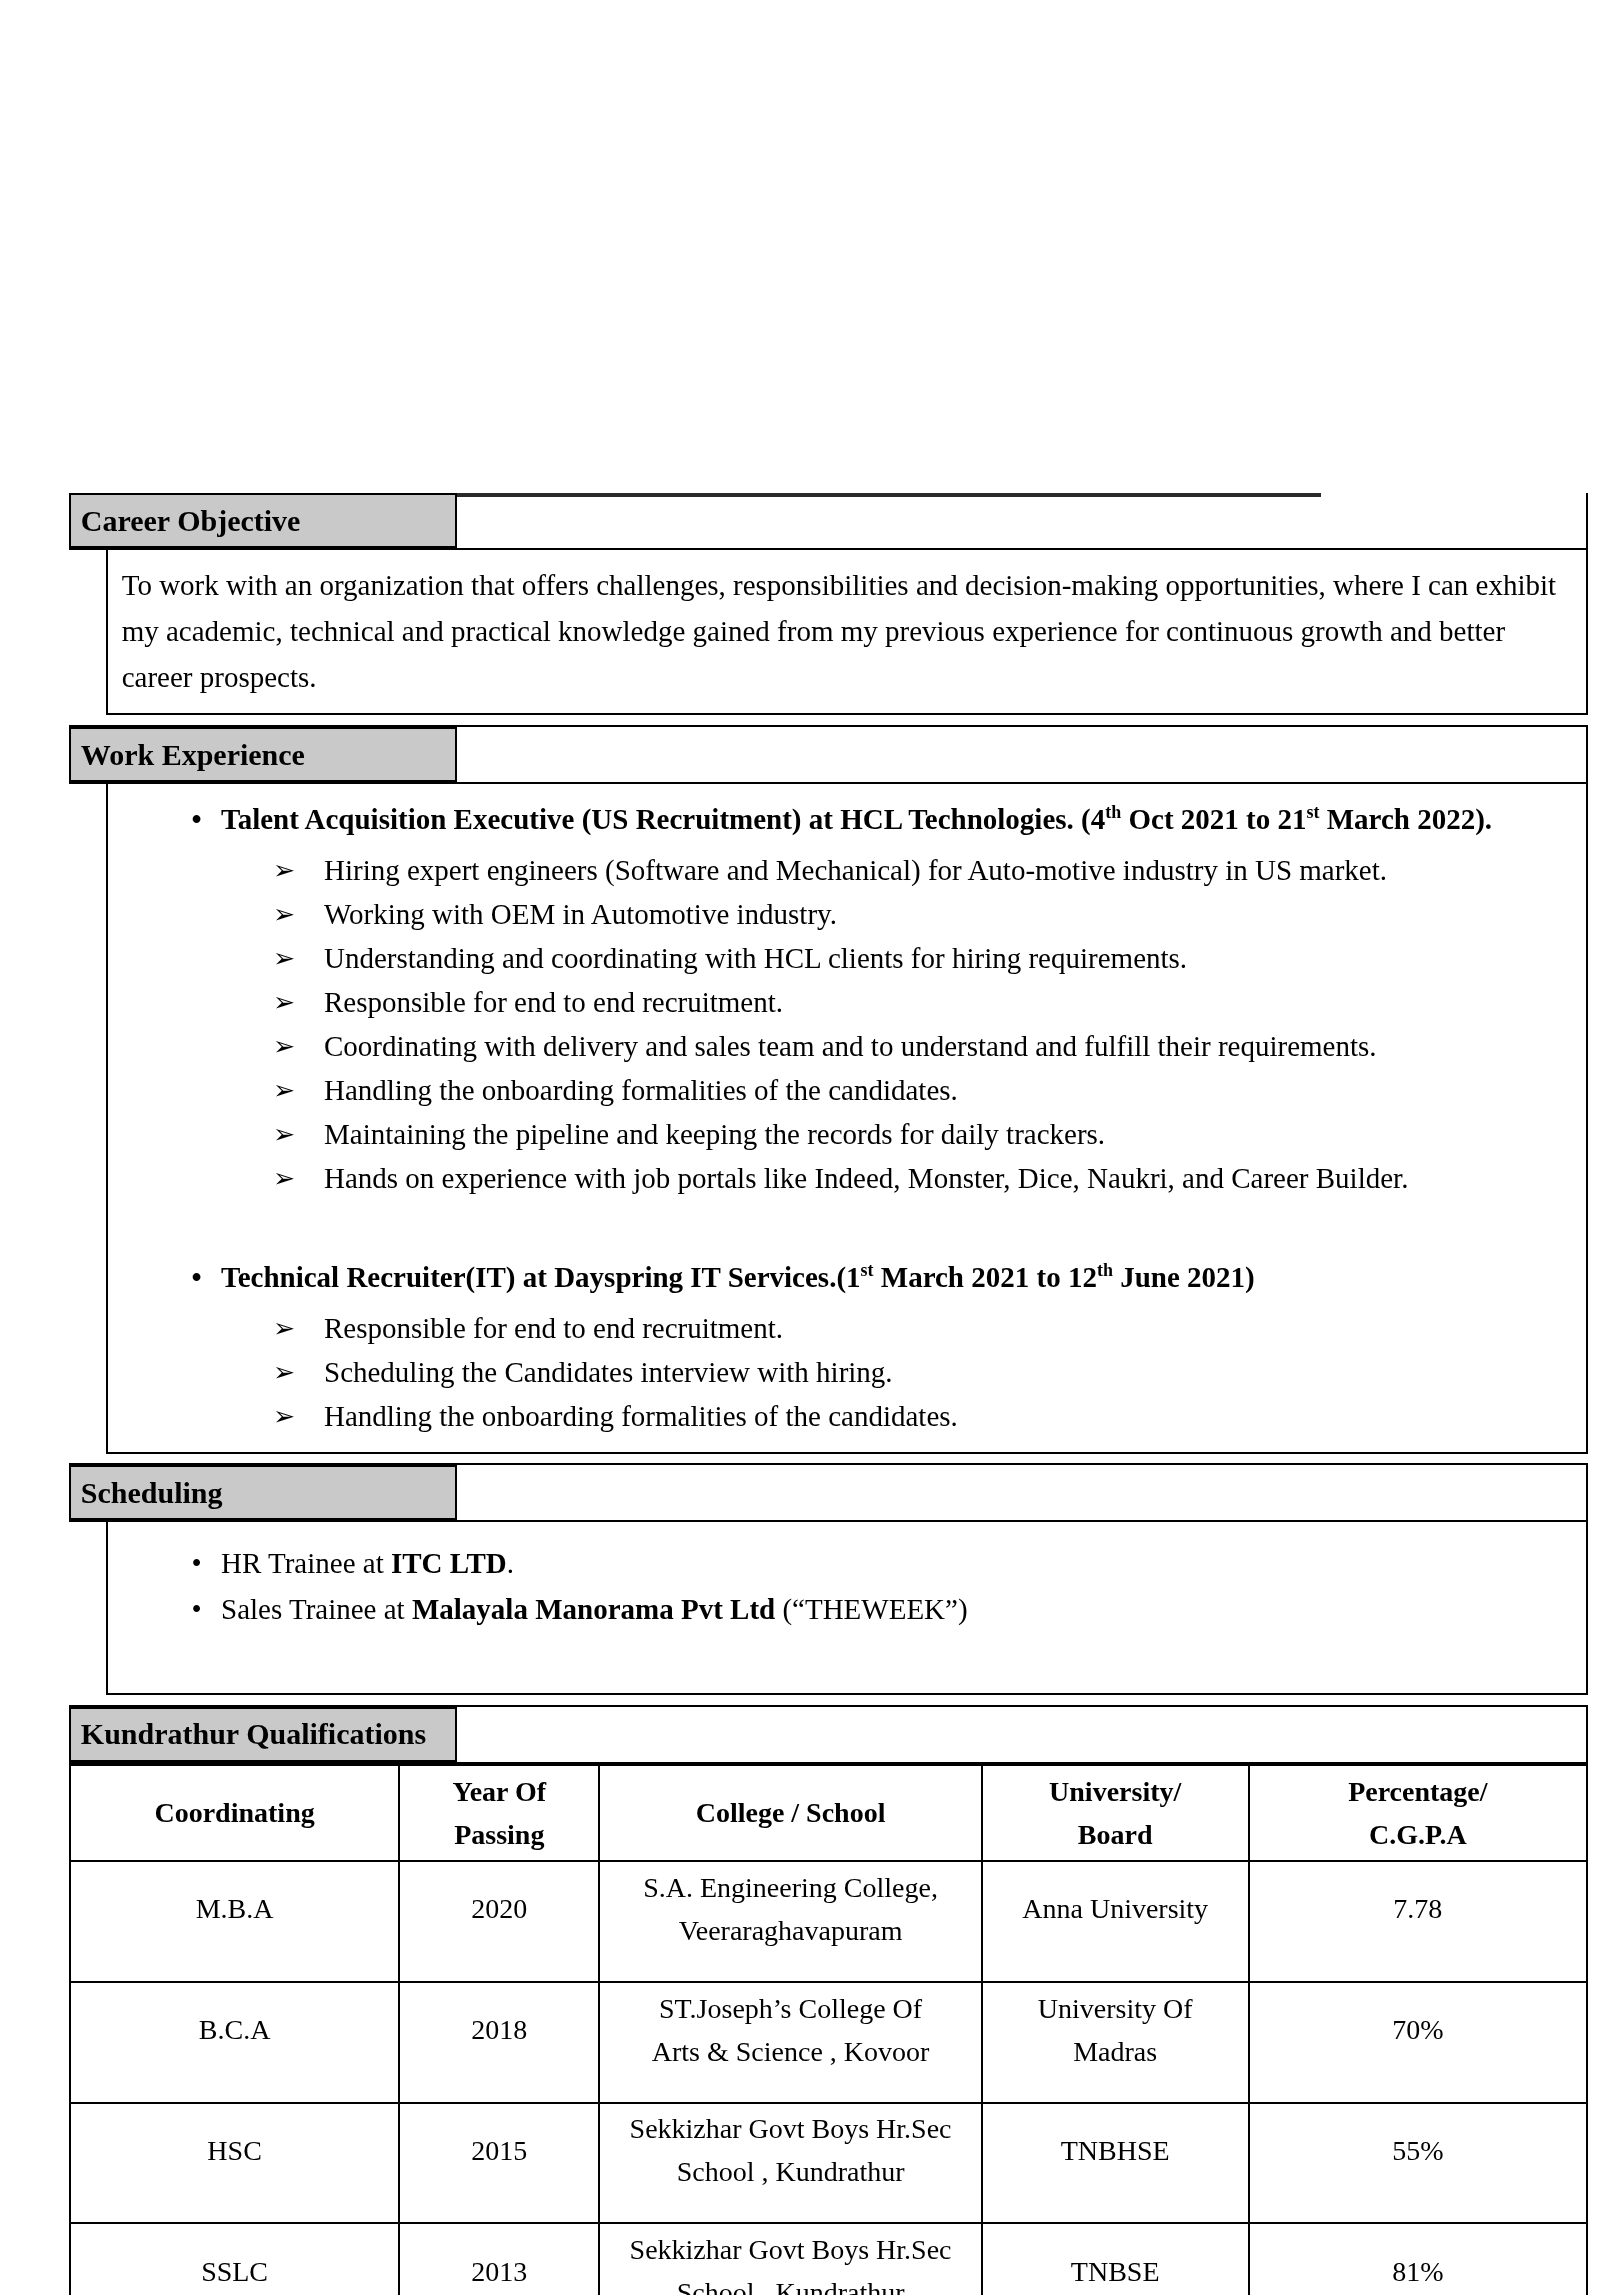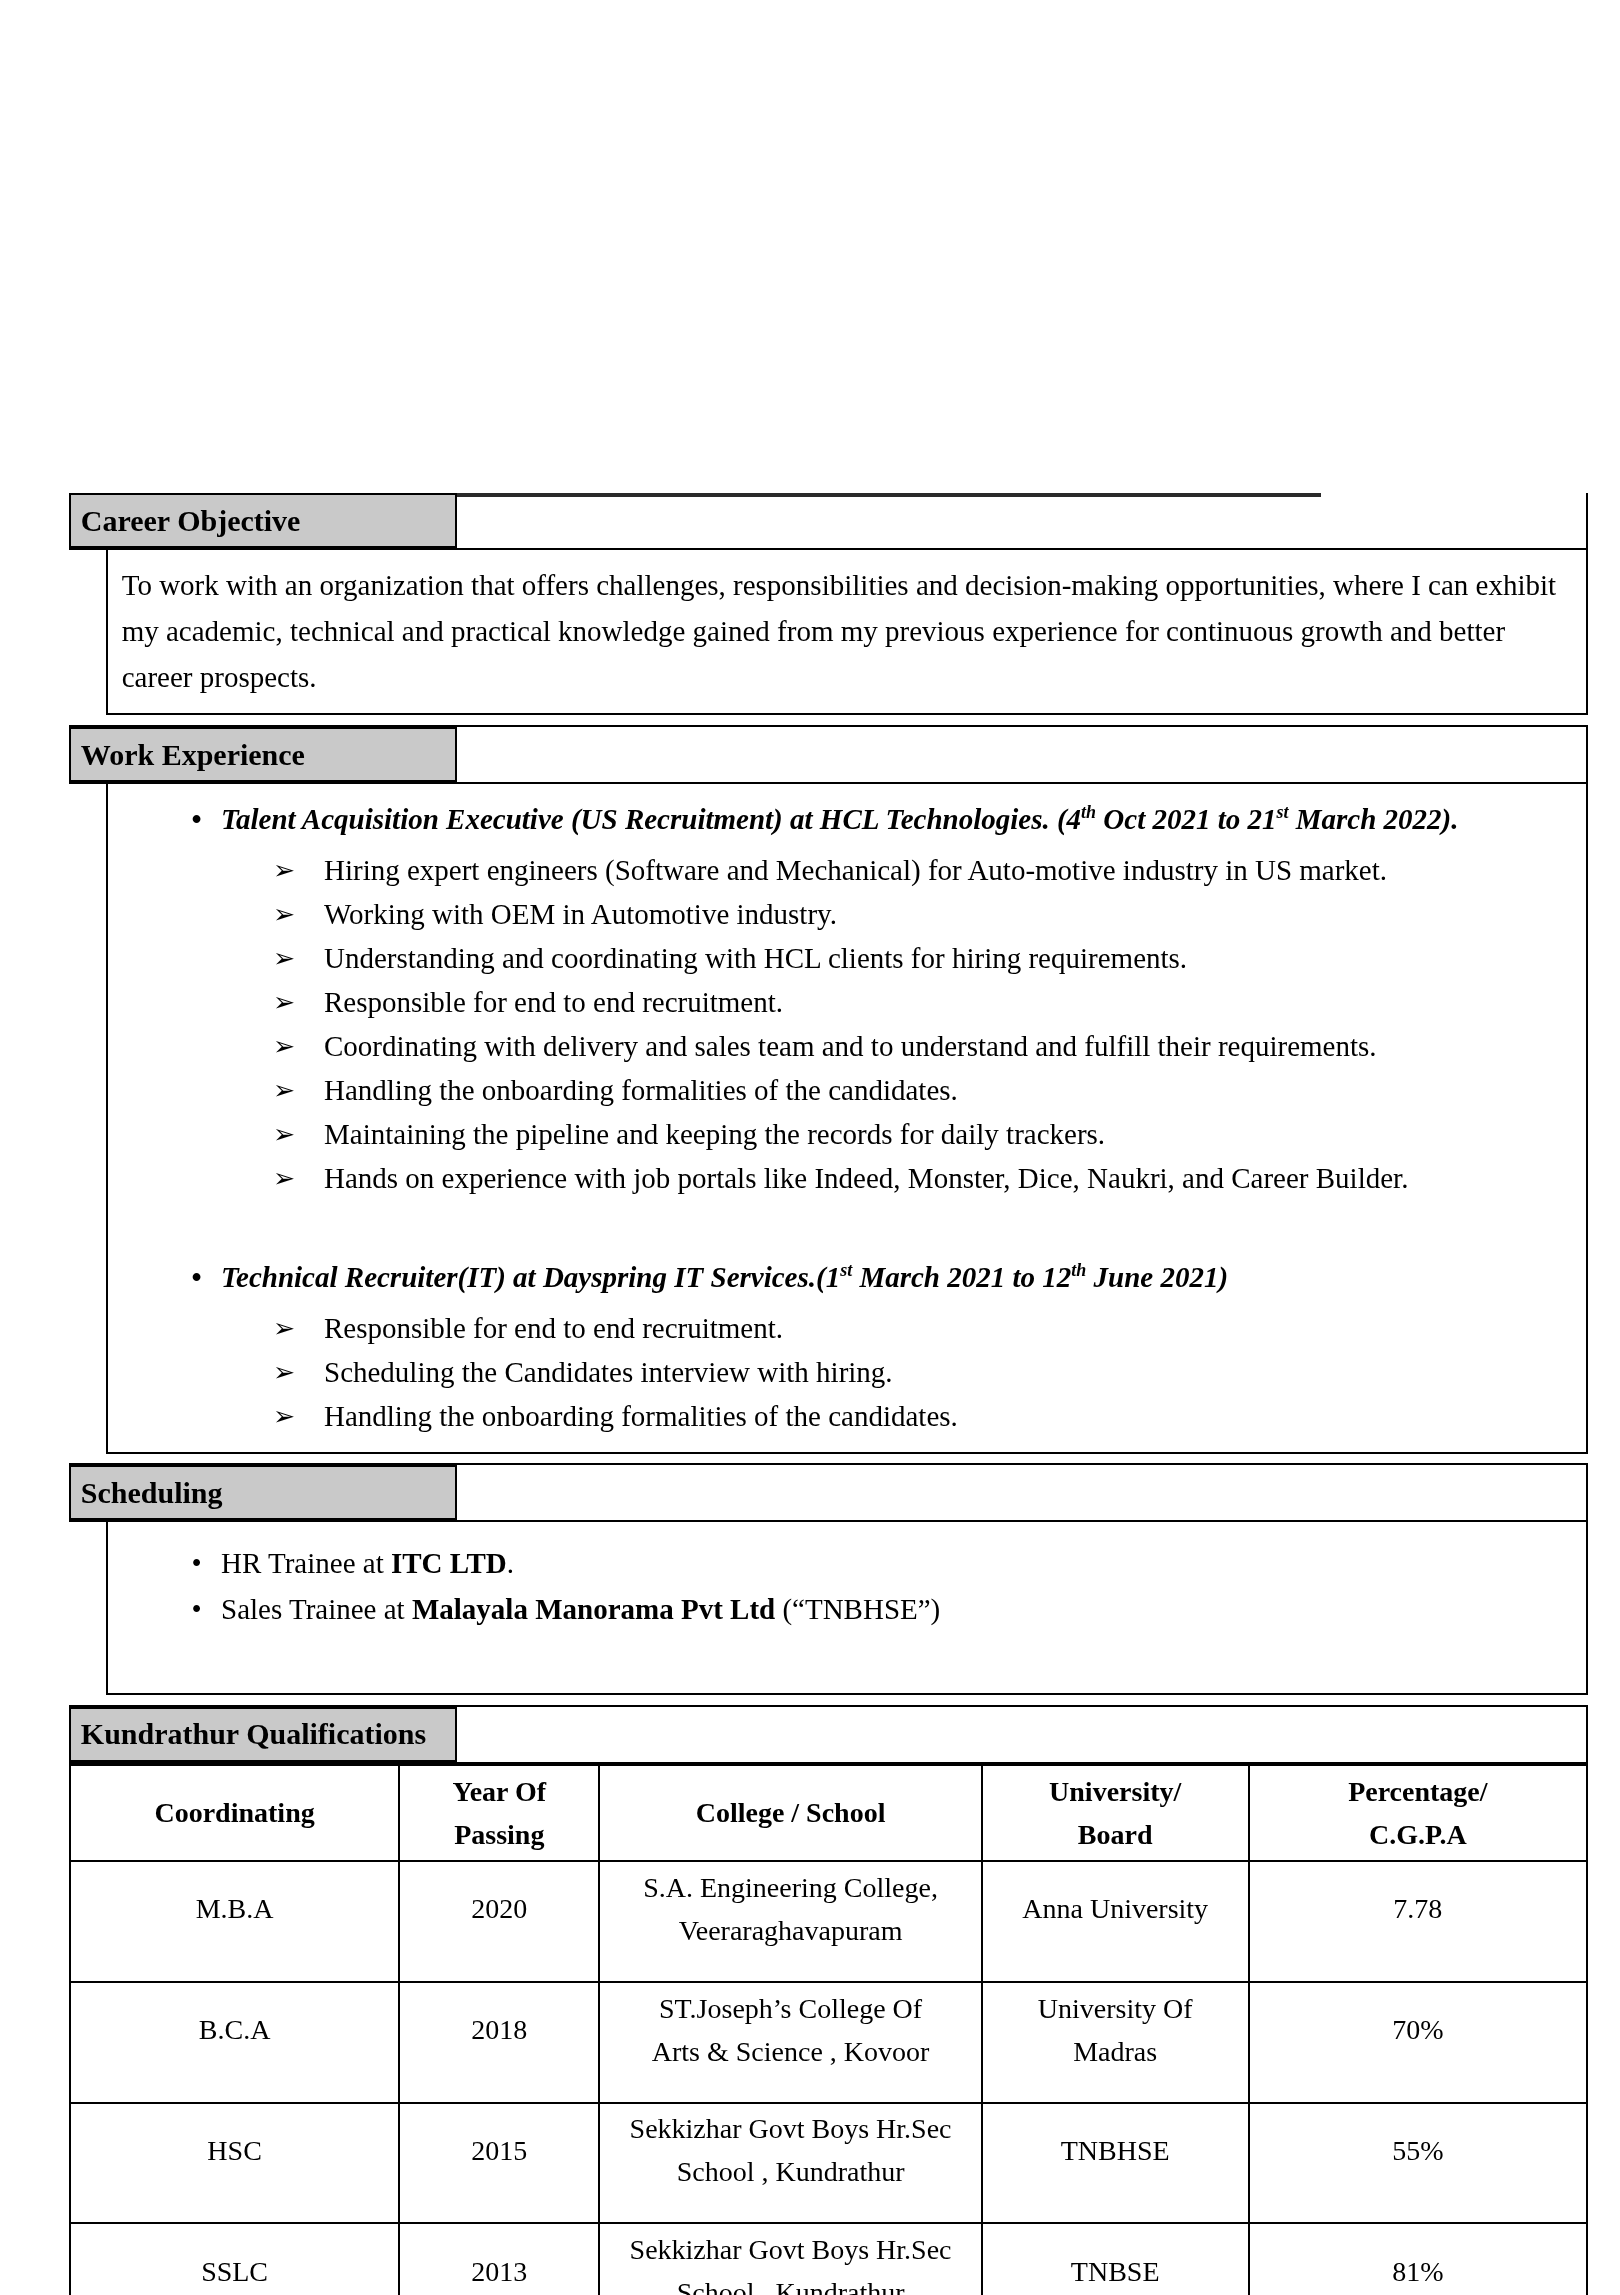--- a/index.html
+++ b/index.html
@@ -47,21 +47,21 @@
   .co-body{padding:11.8px 15.7px 13.7px 13.7px;}
   .co-body p{margin:0;font-size:29px;line-height:46px;}
 
   .we-body{padding:11.8px 9.8px 13.7px 0;}
   .jobs{list-style:none;margin:0;padding:0;}
   .job{margin:0;}
   .job2{margin-top:54px;}
   .job-head{display:flex;font-weight:bold;font-size:29px;line-height:46px;}
   .bullet-col{width:49px;flex:0 0 49px;text-align:center;}
   .jobs .bullet-col{margin-left:64px;flex-basis:49px;width:49px;}
-  .job-head-text{flex:1;padding-right:39px;font-style:italic;}
+  .job-head-text{flex:1;padding-right:39px;}
   sup{font-size:0.62em;line-height:0;}
 
   .duties{list-style:none;margin:5.9px 0 0 0;padding:0;}
   .duty{display:flex;font-size:29px;line-height:44px;}
   .arrow-col{width:51px;flex:0 0 51px;margin-left:165px;text-align:left;font-size:26.5px;}
   .duty-text{flex:1;}
 
   .in-body{padding:17.6px 9.8px 61px 0;}
   .interns{list-style:none;margin:0;padding:0;}
   .intern{display:flex;font-size:29px;line-height:46px;}
@@ -190,21 +190,21 @@
         <div class="sec-header-cell">Scheduling</div>
       </div>
       <div class="sec-body in-body">
         <ul class="interns">
           <li class="intern">
             <span class="bullet-col">•</span>
             <span class="intern-text"><span>HR Trainee at </span><b>ITC LTD</b><span>.</span></span>
           </li>
           <li class="intern">
             <span class="bullet-col">•</span>
-            <span class="intern-text"><span>Sales Trainee at </span><b>Malayala Manorama Pvt Ltd</b><span> (“TNBHSE”)</span></span>
+            <span class="intern-text"><span>Sales Trainee at </span><b>Malayala Manorama Pvt Ltd</b><span> (“THEWEEK”)</span></span>
           </li>
         </ul>
       </div>
     </section>
 
     <div class="gap"></div>
 
     <section>
       <div class="sec-header">
         <div class="sec-header-cell">Kundrathur Qualifications</div>

